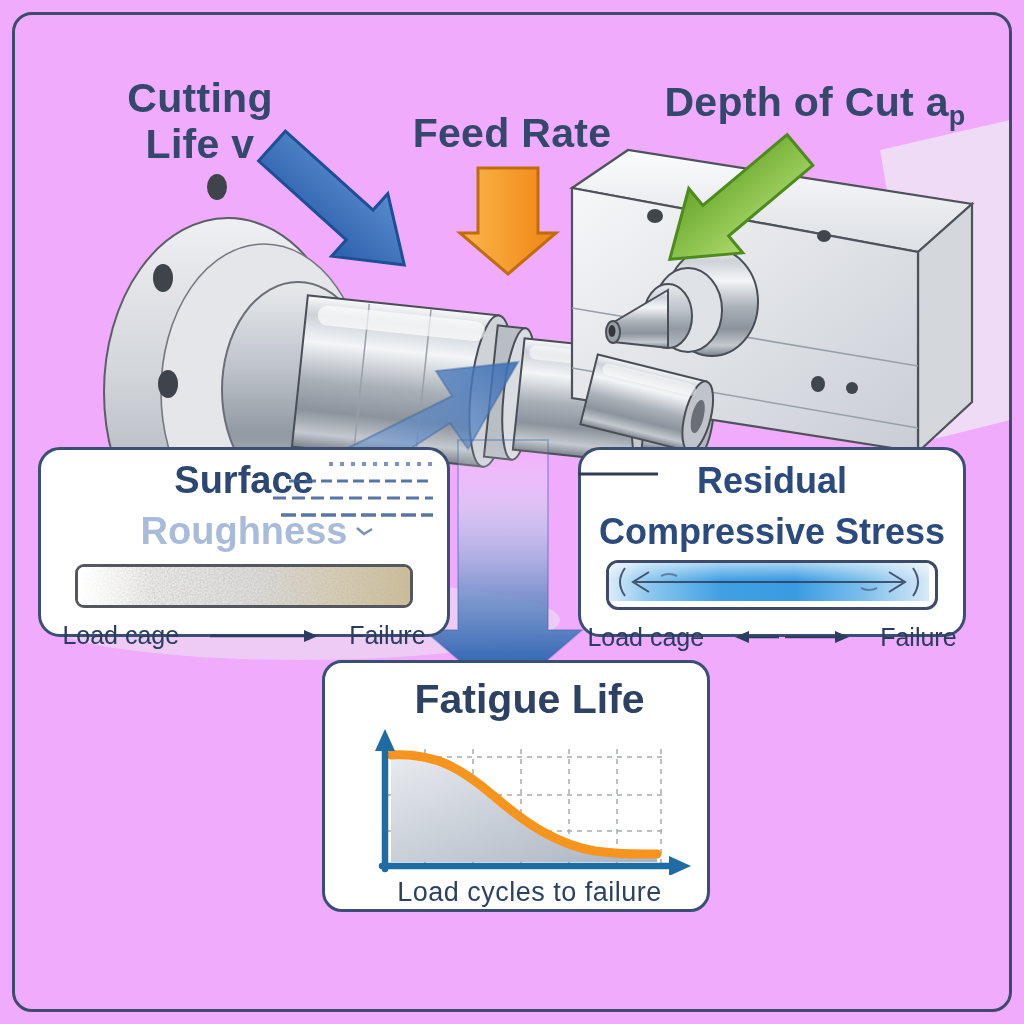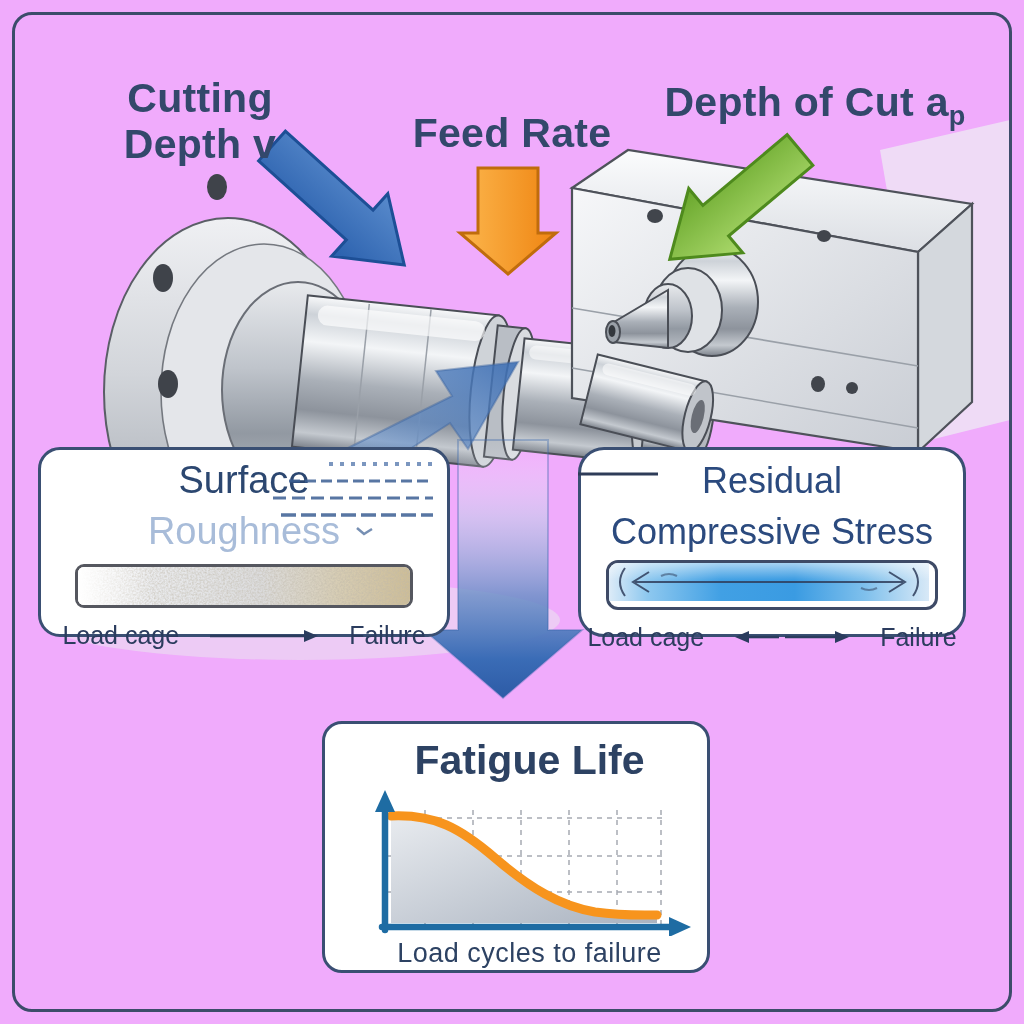--- a/index.html
+++ b/index.html
@@ -19,21 +19,21 @@
     position:absolute;text-align:center;color:#33486b;font-weight:600;
     font-size:41px;line-height:1.12;letter-spacing:.3px;
   }
   .toplabel .sub{font-size:27px;vertical-align:-9px;font-weight:600;}
 
   
   .nodebox{
     position:absolute;background:#ffffff;border:3px solid #3a4f73;border-radius:22px;
     box-sizing:border-box;
   }
-  .boxtitle{ text-align:center;font-weight:400;line-height:1.08;}
+  .boxtitle{ text-align:center;font-weight:700;line-height:1.08;}
   .t-dark{color:#2c4770;}
   .t-light{color:#a8bcd9;}
   .t-blue{color:#2b4a7e;}
 
   
   #surface-box .boxtitle{font-size:38px;margin-top:10px;}
   .texturebar{
     position:relative;width:332px;height:38px;margin:12px auto 0 auto;
     border:3px solid #55575f;border-radius:9px;overflow:hidden;background:#eeeeef;
   }
@@ -189,21 +189,21 @@
 
     <g transform="translate(800,150) rotate(140)">
       <polygon points="0,-20 110,-20 110,-42 170,0 110,42 110,20 0,20" fill="url(#gGreen)" stroke="#4e8a1d" stroke-width="3"></polygon>
     </g>
   </svg>
 
   <div class="frame"></div>
 
   <div class="toplabel" style="left:80px;top:76px;width:240px;">
     <div>Cutting</div>
-    <div>Depth v</div>
+    <div>Life v</div>
   </div>
   <div class="toplabel" style="left:402px;top:80px;width:220px;margin-top:31px;">
     <span>Feed Rate</span>
   </div>
   <div class="toplabel" style="left:650px;top:80px;width:330px;">
     <span>Depth of Cut a</span><span class="sub">p</span>
   </div>
 
   <div id="surface-box" class="nodebox" style="left:38px;top:447px;width:412px;height:190px;">
     <svg class="sketchlines" width="170" height="84" viewBox="0 0 170 84">
@@ -243,21 +243,21 @@
     <div class="caption">
       <span>Load cage</span>
       <svg width="112" height="16" viewBox="0 0 112 16">
         <line x1="2" y1="8" x2="96" y2="8" stroke="#2b3c5e" stroke-width="2.6"></line>
         <polygon points="96,2 110,8 96,14" fill="#2b3c5e"></polygon>
       </svg>
       <span>Failure</span>
     </div>
   </div>
 
-  <div id="residual-box" class="nodebox" style="left:578px;top:447px;width:388px;height:190px;border-radius:26px;">
+  <div id="residual-box" class="nodebox" style="left:578px;top:447px;width:388px;height:190px;">
     <svg class="leaderline" width="84" height="8" viewBox="0 0 84 8">
       <line x1="0" y1="4" x2="80" y2="4" stroke="#2e3c58" stroke-width="3"></line>
     </svg>
     <div class="boxtitle t-blue">Residual</div>
     <div class="boxtitle t-blue">Compressive Stress</div>
     <div class="stressbar">
       <svg width="320" height="38" viewBox="0 0 320 38">
         <defs>
           <linearGradient id="gStress" x1="0" y1="0" x2="1" y2="0">
             <stop offset="0%" stop-color="#dcebf8"></stop>
@@ -290,21 +290,21 @@
       <svg width="118" height="16" viewBox="0 0 118 16">
         <polygon points="16,2 2,8 16,14" fill="#2b3c5e"></polygon>
         <line x1="14" y1="8" x2="46" y2="8" stroke="#2b3c5e" stroke-width="2.6"></line>
         <line x1="52" y1="8" x2="102" y2="8" stroke="#2b3c5e" stroke-width="2.6"></line>
         <polygon points="102,2 116,8 102,14" fill="#2b3c5e"></polygon>
       </svg>
       <span>Failure</span>
     </div>
   </div>
 
-  <div id="fatigue-box" class="nodebox" style="left:322px;top:721px;width:388px;height:252px;border-radius:20px;padding-left:27px;">
+  <div id="fatigue-box" class="nodebox" style="left:322px;top:660px;width:388px;height:252px;border-radius:20px;padding-left:27px;">
     <div class="boxtitle">Fatigue Life</div>
     <div class="chartwrap">
       <svg width="350" height="152" viewBox="0 0 350 152">
         <defs>
           <linearGradient id="gFill" x1="0" y1="0" x2="1" y2="1">
             <stop offset="0%" stop-color="#e8ebef"></stop>
               <stop offset="100%" stop-color="#aab3c0"></stop>
           </linearGradient>
         </defs>
 

